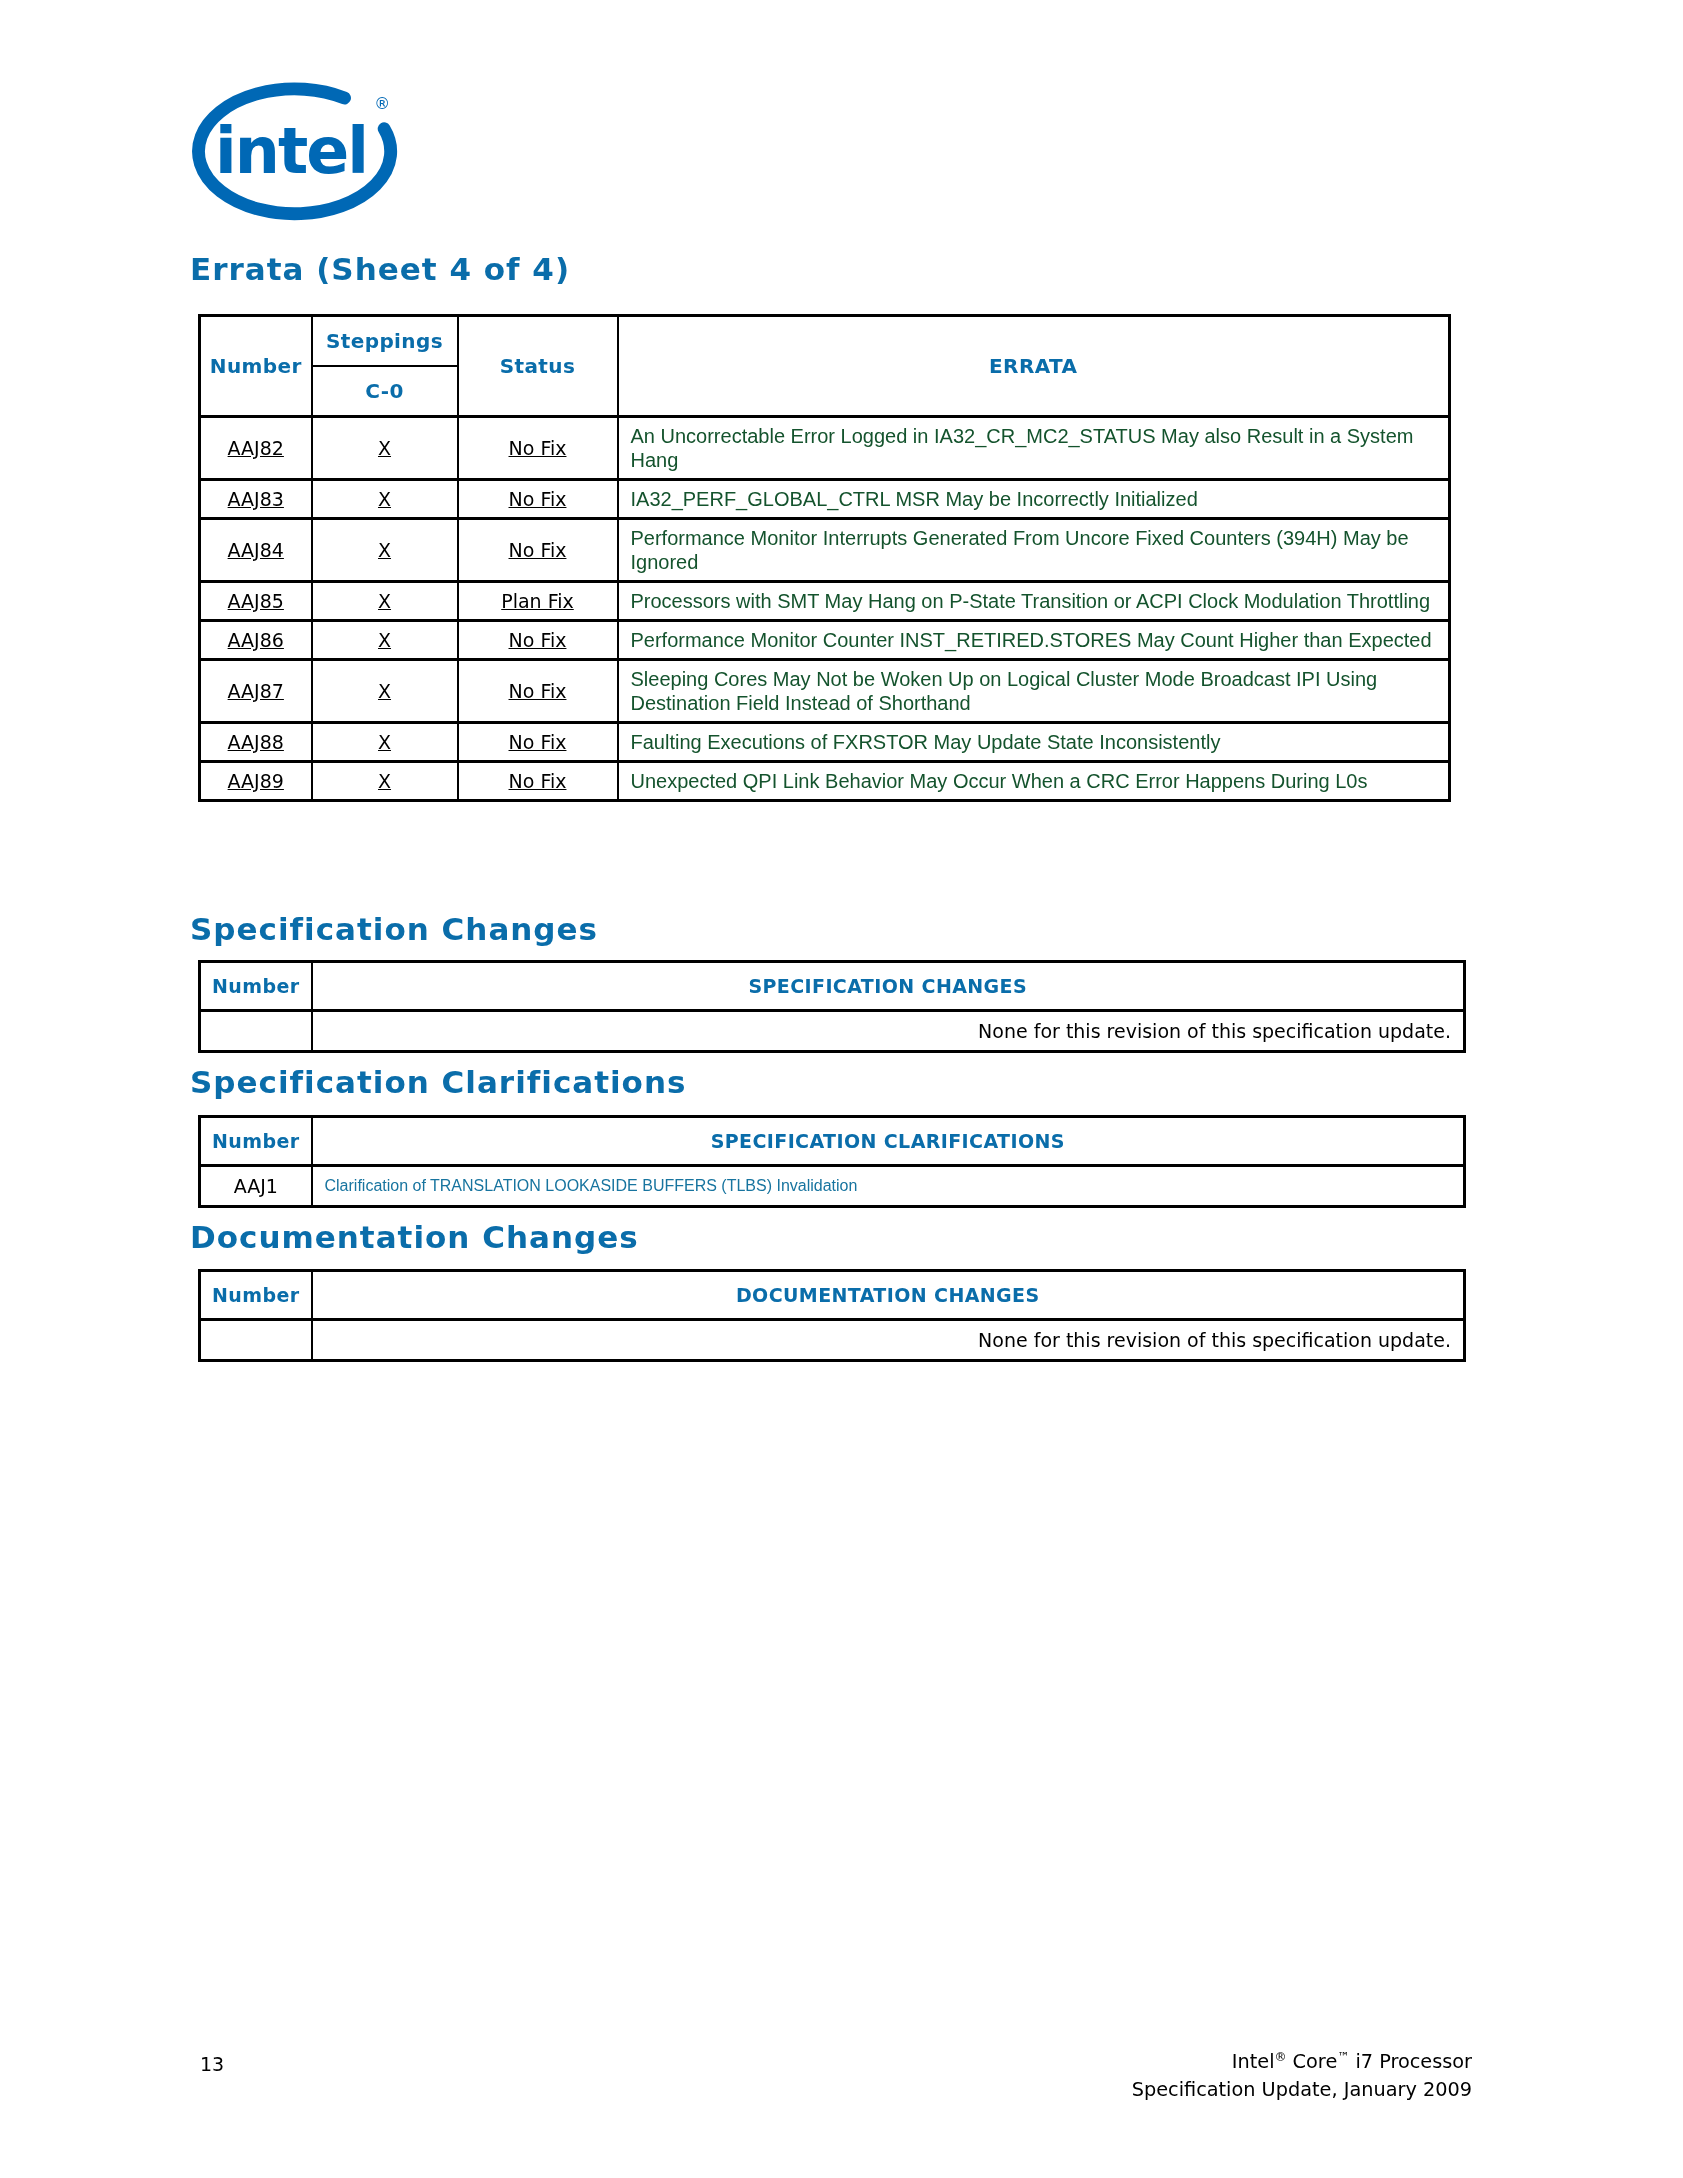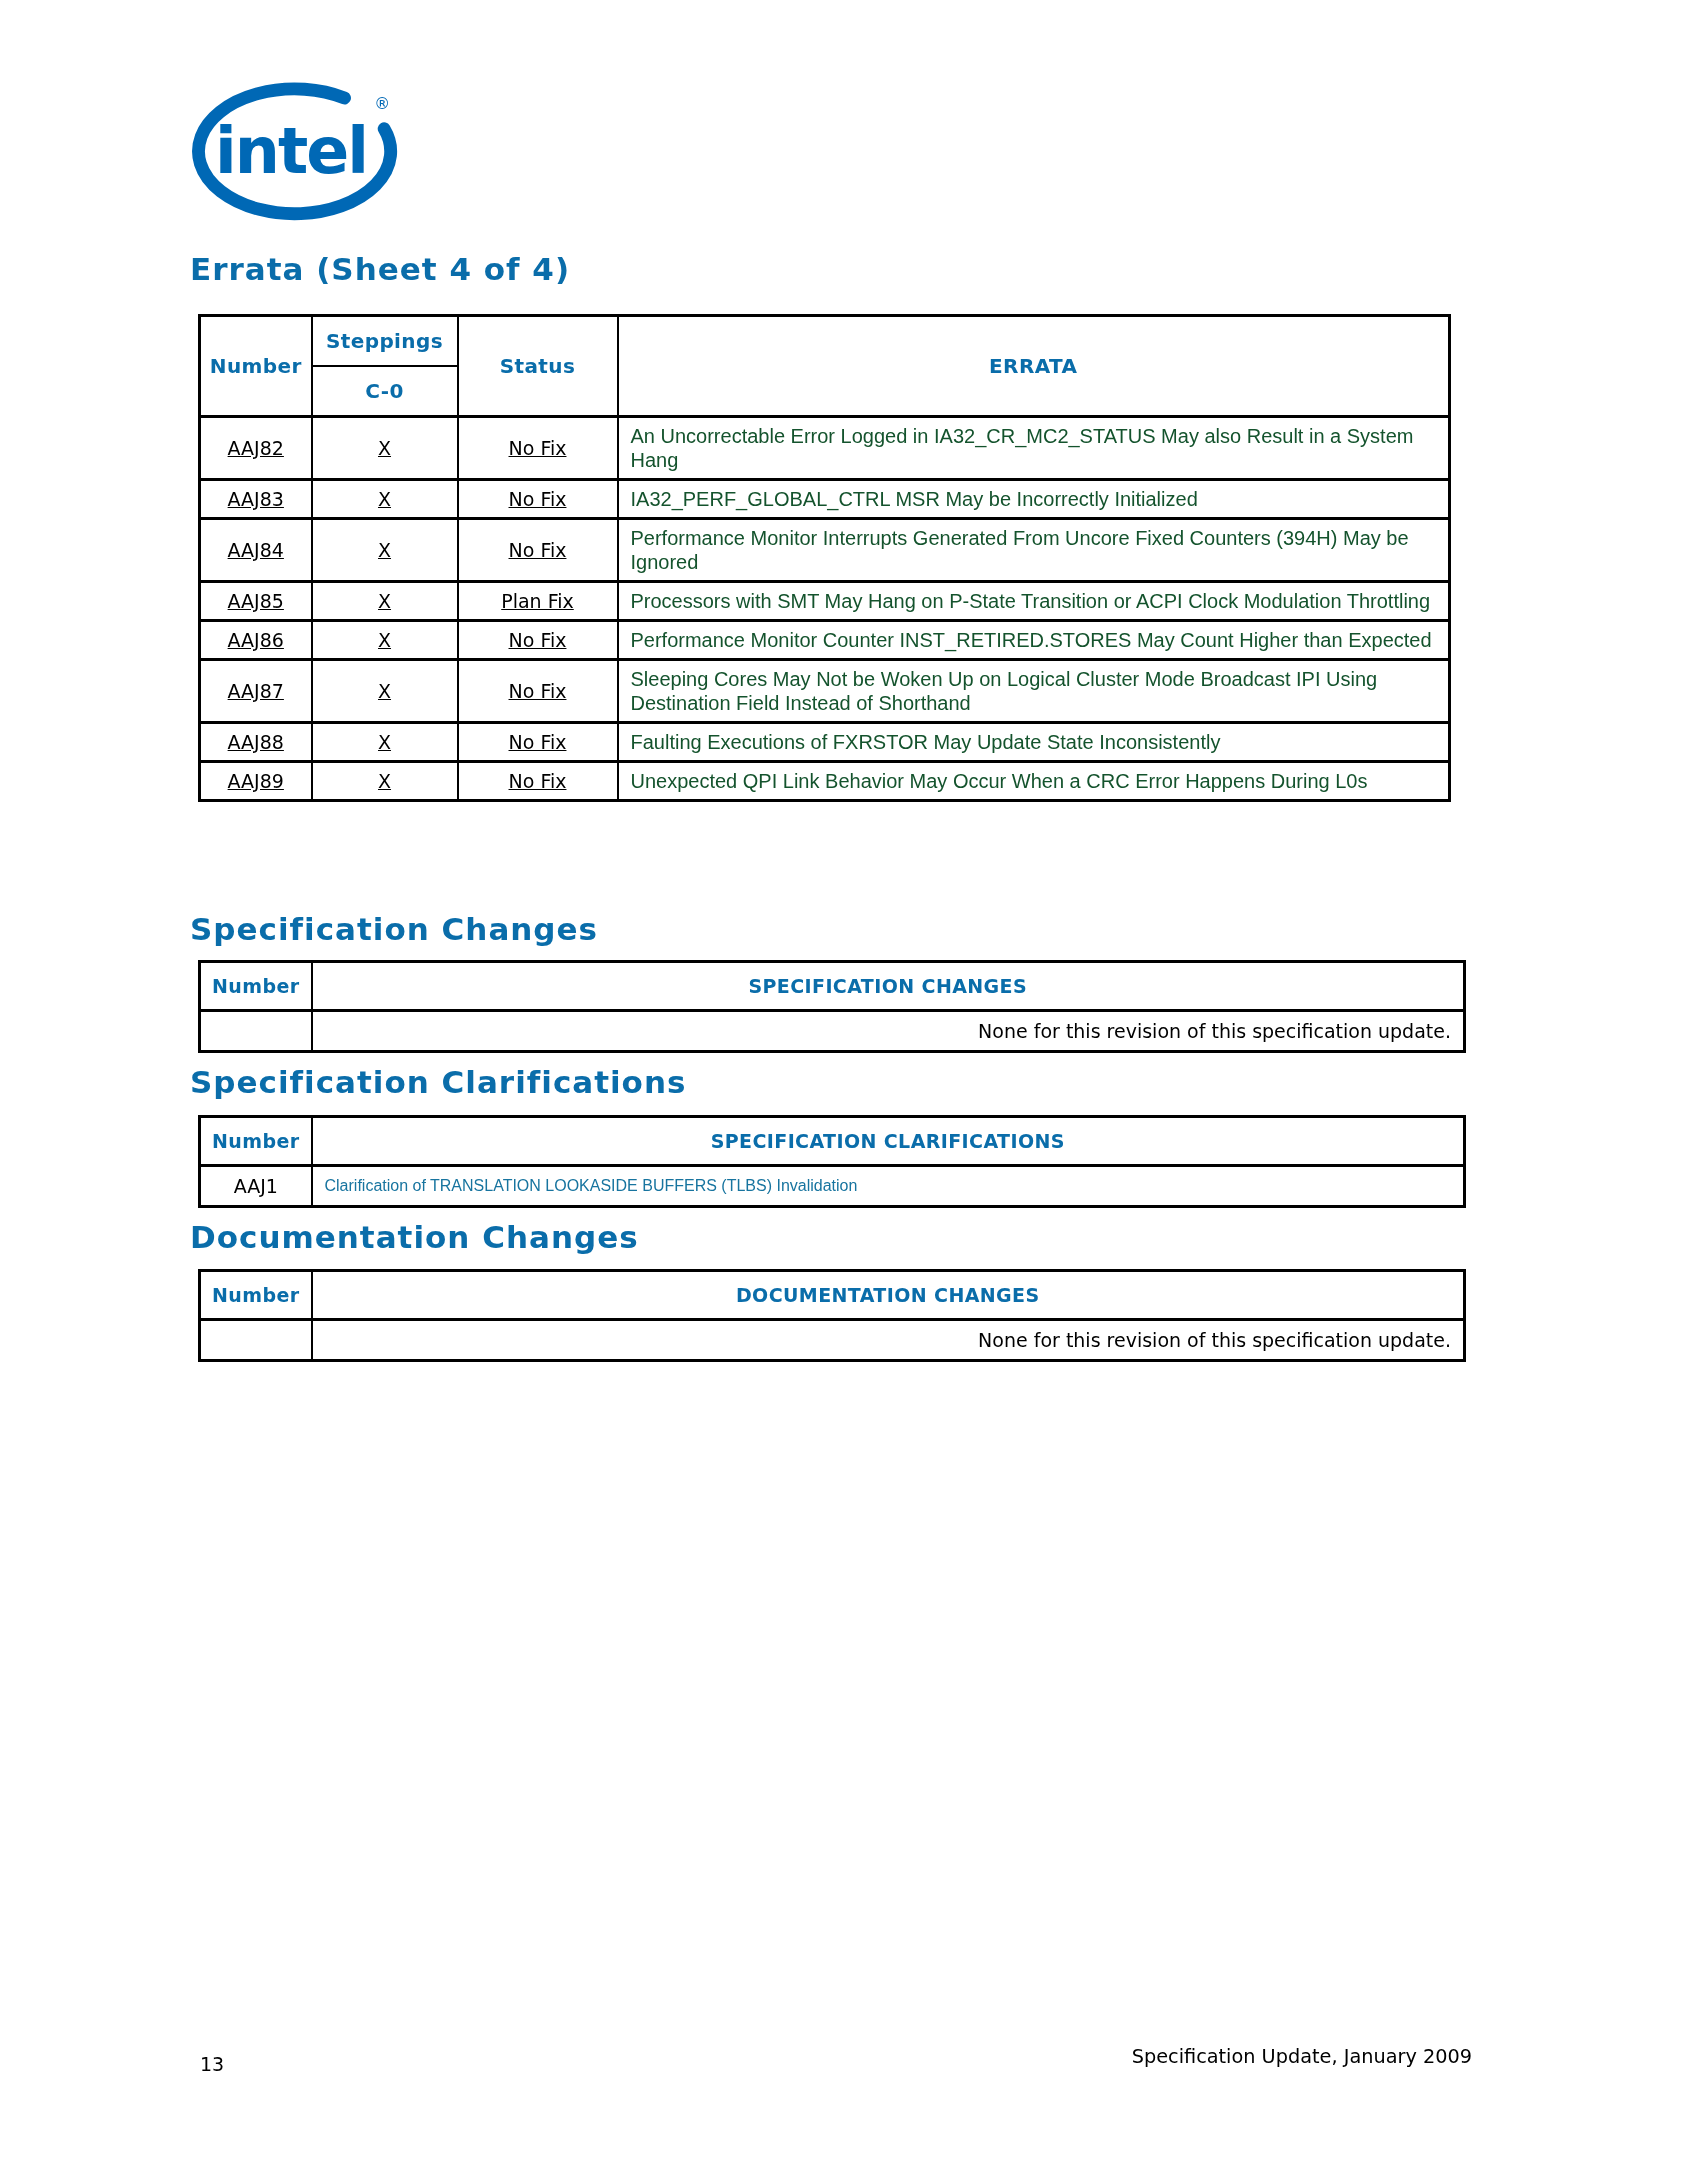--- a/index.html
+++ b/index.html
@@ -251,15 +251,16 @@
     <tr>
       <td class="num-cell"></td>
       <td class="desc-plain">None for this revision of this specification update.</td>
     </tr>
   </tbody>
 </table>
 
 <div class="abs footer-page-number">13</div>
 
 <div class="abs footer-right">
+  <div><span>Intel</span><sup>®</sup><span> Core</span><sup>™</sup><span> i7 Processor</span></div>
   <div>Specification Update, January 2009</div>
 </div>
 
 
 </body></html>

